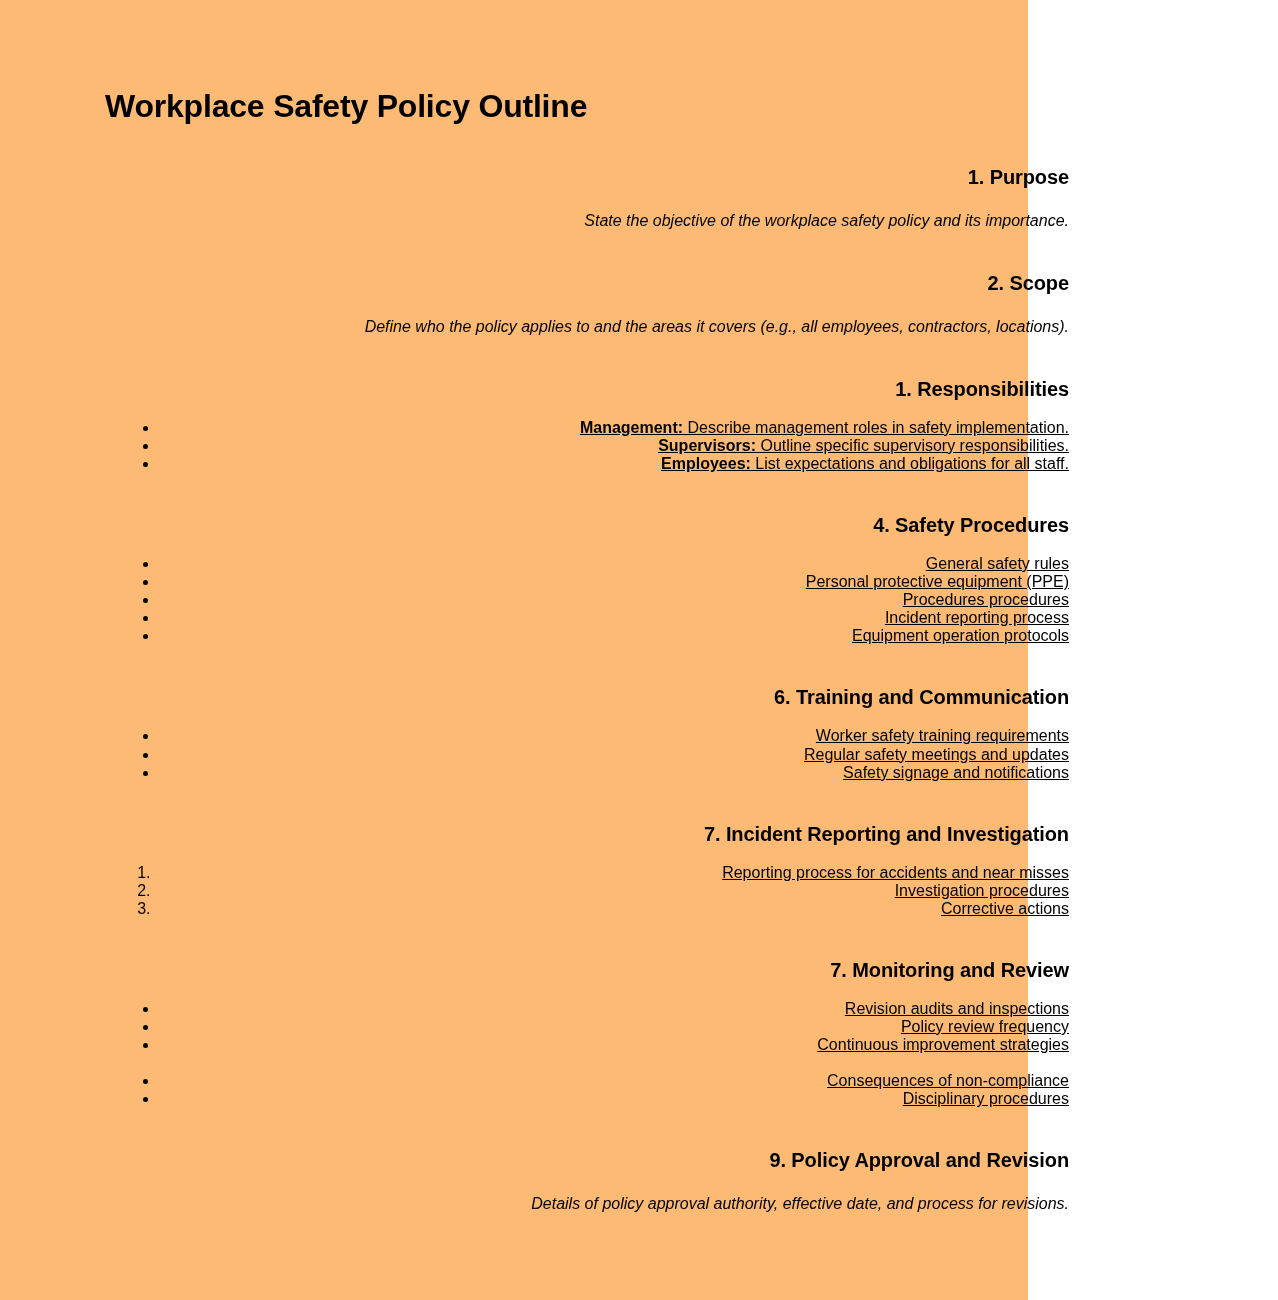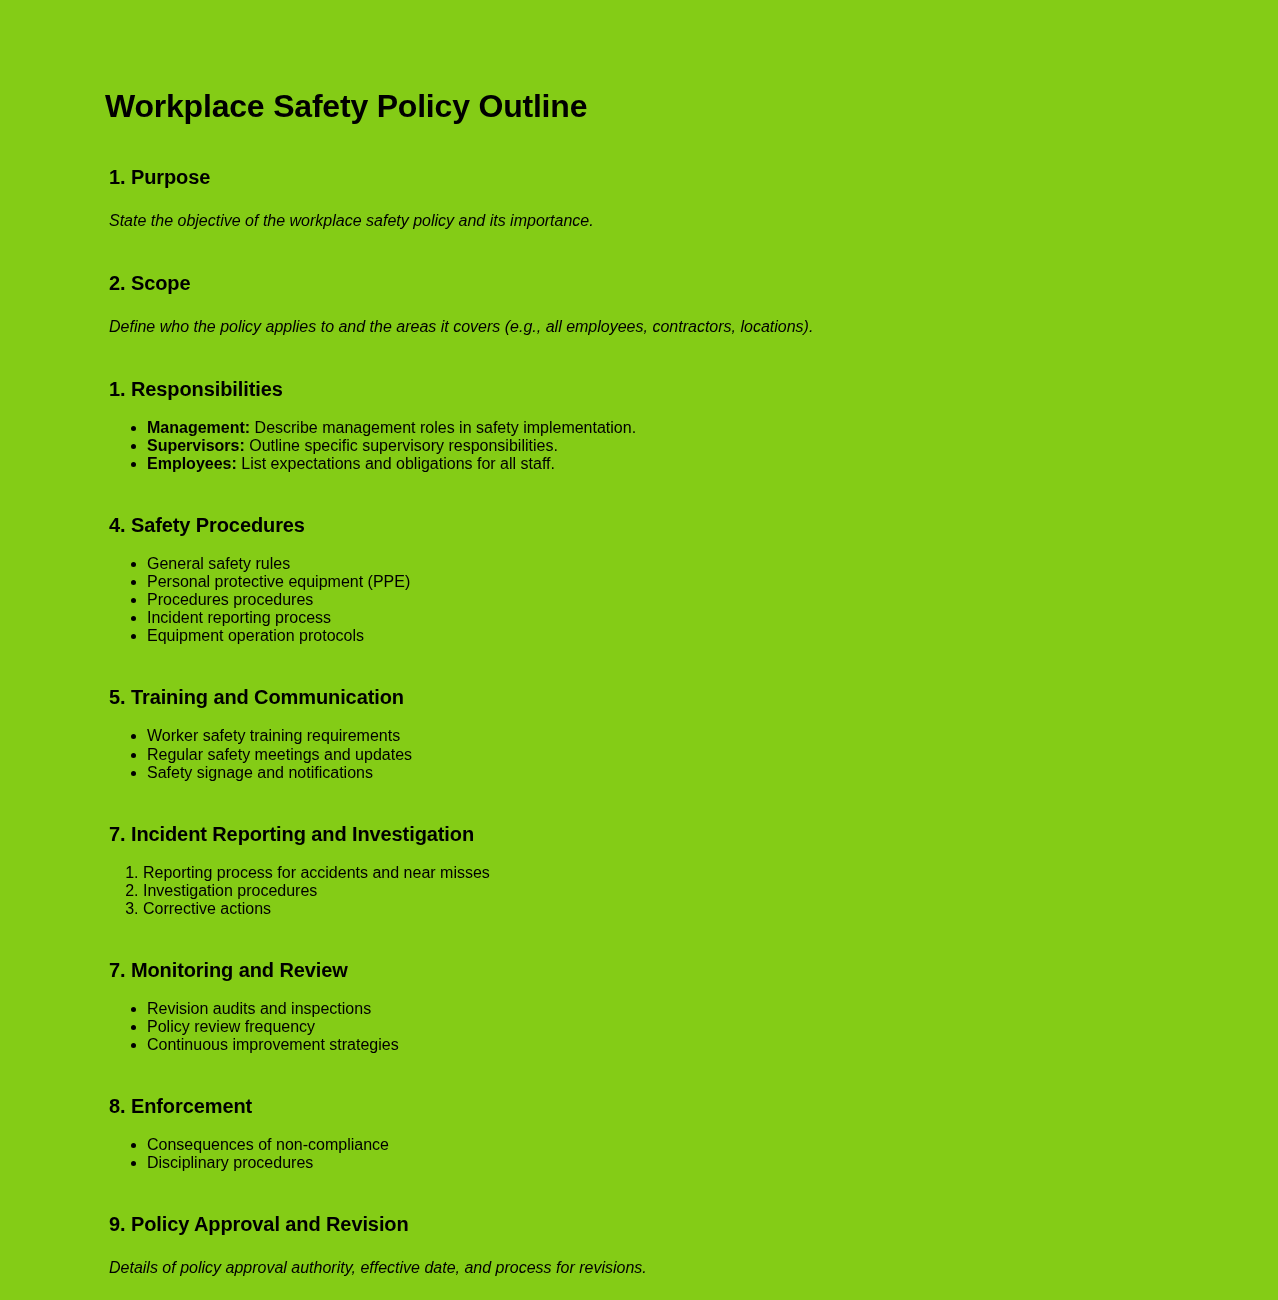--- a/index.html
+++ b/index.html
@@ -10,37 +10,38 @@
   }
   body {
     width: 1278px;
     height: 1300px;
     font-family: "Liberation Sans", sans-serif;
     color: #000000;
     -webkit-font-smoothing: antialiased;
   }
   .page {
     box-sizing: border-box;
-    width: 1278px;
+    width: 1028px;
     min-height: 1300px;
     padding: 88px 0 0 105px;
-    background: #84cc16;
+    background: #fdba74;
   }
   .doc {
     width: 980px;
   }
   .doc-title {
     font-size: 32px;
     font-weight: bold;
     line-height: 1.15;
     margin: 0 0 0 0;
     letter-spacing: -0.2px;
   }
   .section {
-    margin: 4px;
+    margin: 16px;
+    text-align: right;
   }
   .section-heading {
     font-size: 20px;
     font-weight: bold;
     line-height: 1.2;
     margin: 40px 0 0 0;
     letter-spacing: -0.1px;
   }
   .section-para {
     font-size: 16px;
@@ -55,20 +56,21 @@
     padding: 0 0 0 38px;
     font-size: 16px;
     line-height: 1.13;
   }
   ul.section-list { list-style-type: disc; }
   ol.section-list { list-style-type: decimal; }
   ul.section-list li,
   ol.section-list li {
     margin: 0;
     padding: 0;
+    text-decoration: underline;
   }
   ol.section-list { padding-left: 34px; }
   .lead-label {
     font-weight: bold;
   }
   .li-text {
     font-weight: normal;
   }
 </style>
 </head>
@@ -98,21 +100,21 @@
           <h2 class="section-heading">4. Safety Procedures</h2>
           <ul class="section-list">
             <li><span class="li-text">General safety rules</span></li>
             <li><span class="li-text">Personal protective equipment (PPE)</span></li>
             <li><span class="li-text">Procedures procedures</span></li>
             <li><span class="li-text">Incident reporting process</span></li>
             <li><span class="li-text">Equipment operation protocols</span></li>
           </ul>
         </section>
         <section class="section">
-          <h2 class="section-heading">5. Training and Communication</h2>
+          <h2 class="section-heading">6. Training and Communication</h2>
           <ul class="section-list">
             <li><span class="li-text">Worker safety training requirements</span></li>
             <li><span class="li-text">Regular safety meetings and updates</span></li>
             <li><span class="li-text">Safety signage and notifications</span></li>
           </ul>
         </section>
         <section class="section">
           <h2 class="section-heading">7. Incident Reporting and Investigation</h2>
           <ol class="section-list">
             <li><span class="li-text">Reporting process for accidents and near misses</span></li>
@@ -122,21 +124,20 @@
         </section>
         <section class="section">
           <h2 class="section-heading">7. Monitoring and Review</h2>
           <ul class="section-list">
             <li><span class="li-text">Revision audits and inspections</span></li>
             <li><span class="li-text">Policy review frequency</span></li>
             <li><span class="li-text">Continuous improvement strategies</span></li>
           </ul>
         </section>
         <section class="section">
-          <h2 class="section-heading">8. Enforcement</h2>
           <ul class="section-list">
             <li><span class="li-text">Consequences of non-compliance</span></li>
             <li><span class="li-text">Disciplinary procedures</span></li>
           </ul>
         </section>
         <section class="section">
           <h2 class="section-heading">9. Policy Approval and Revision</h2>
           <p class="section-para">Details of policy approval authority, effective date, and process for revisions.</p>
         </section>
       </div>

